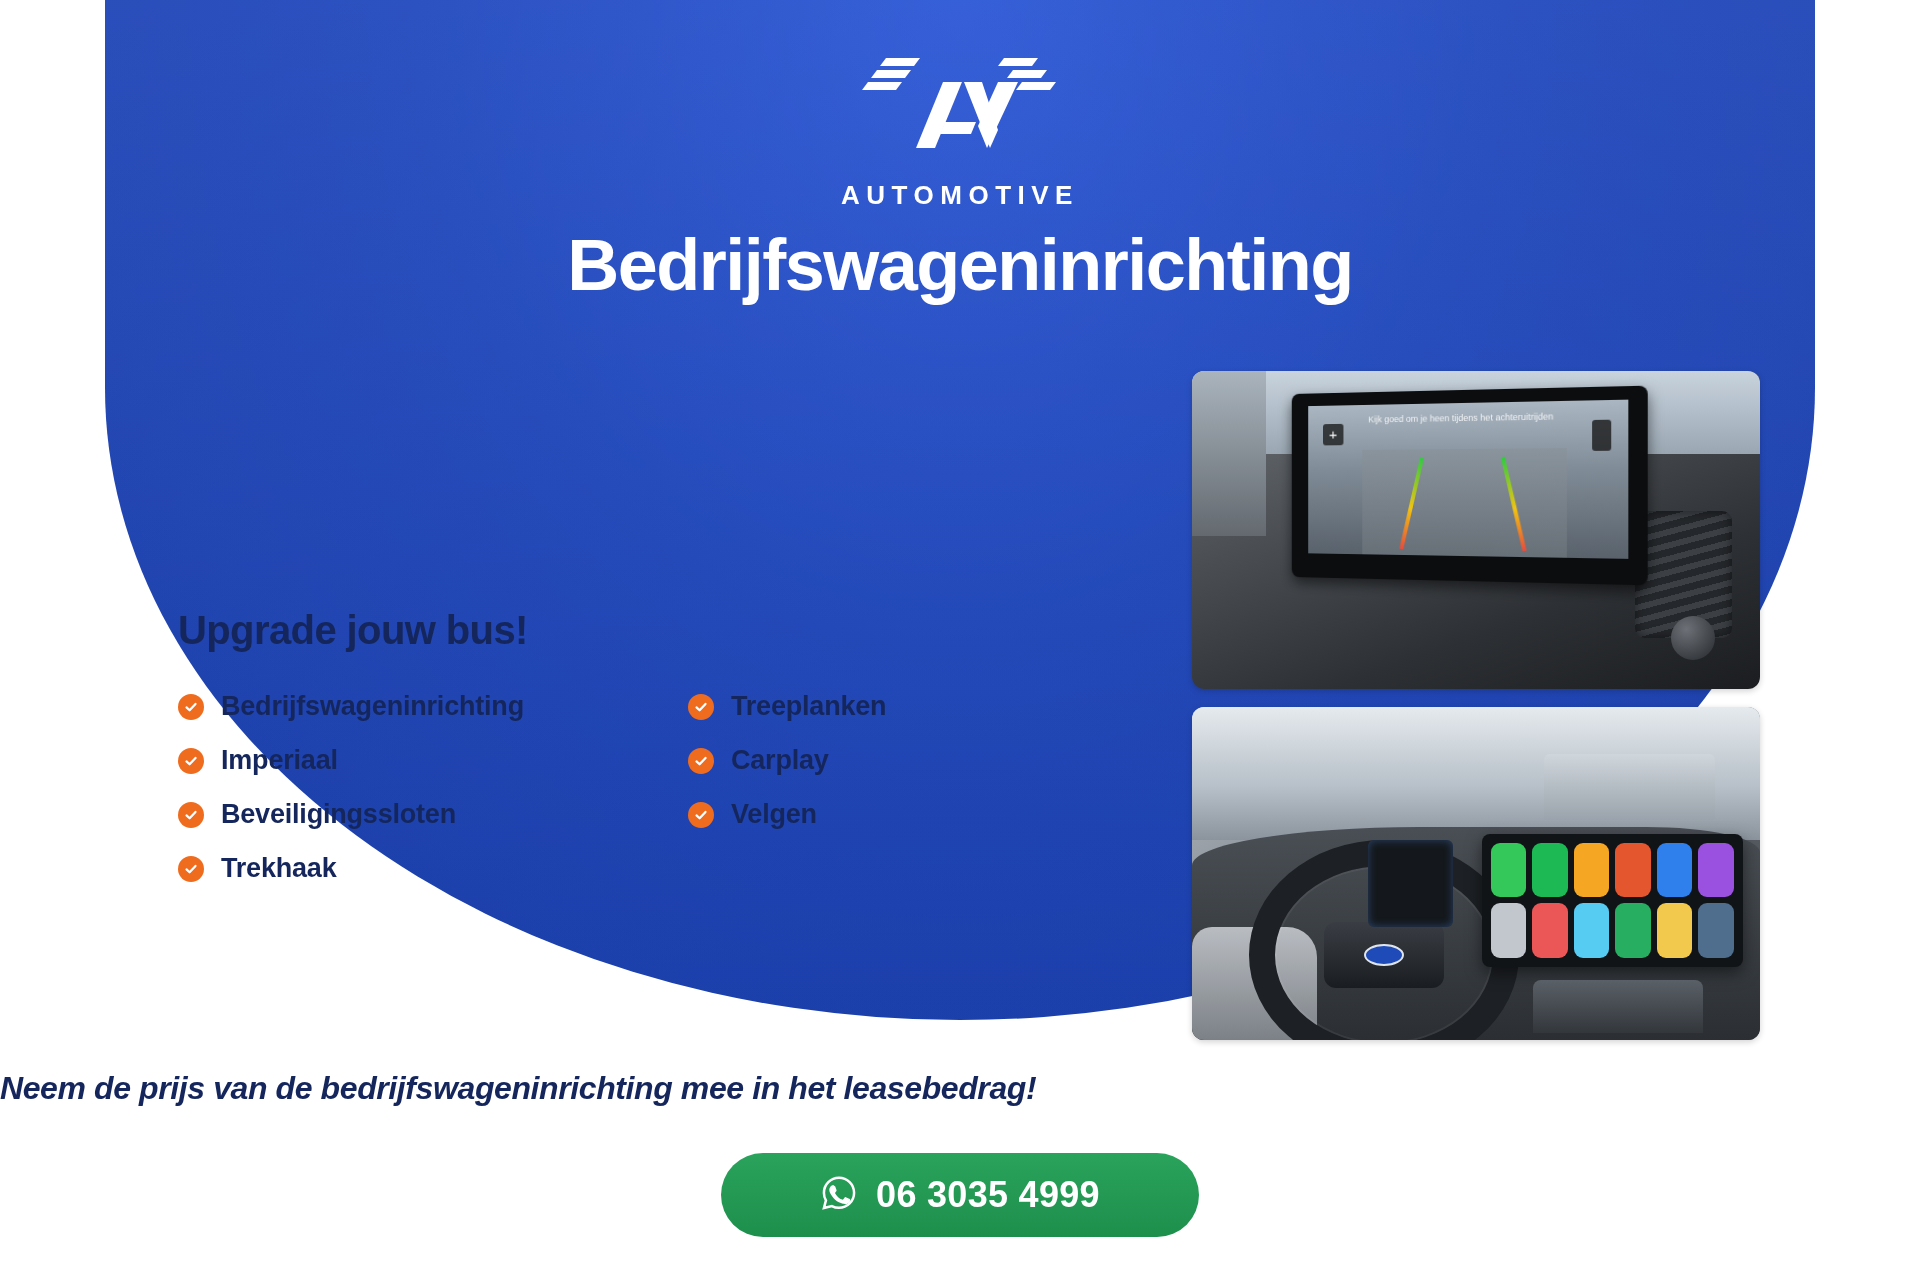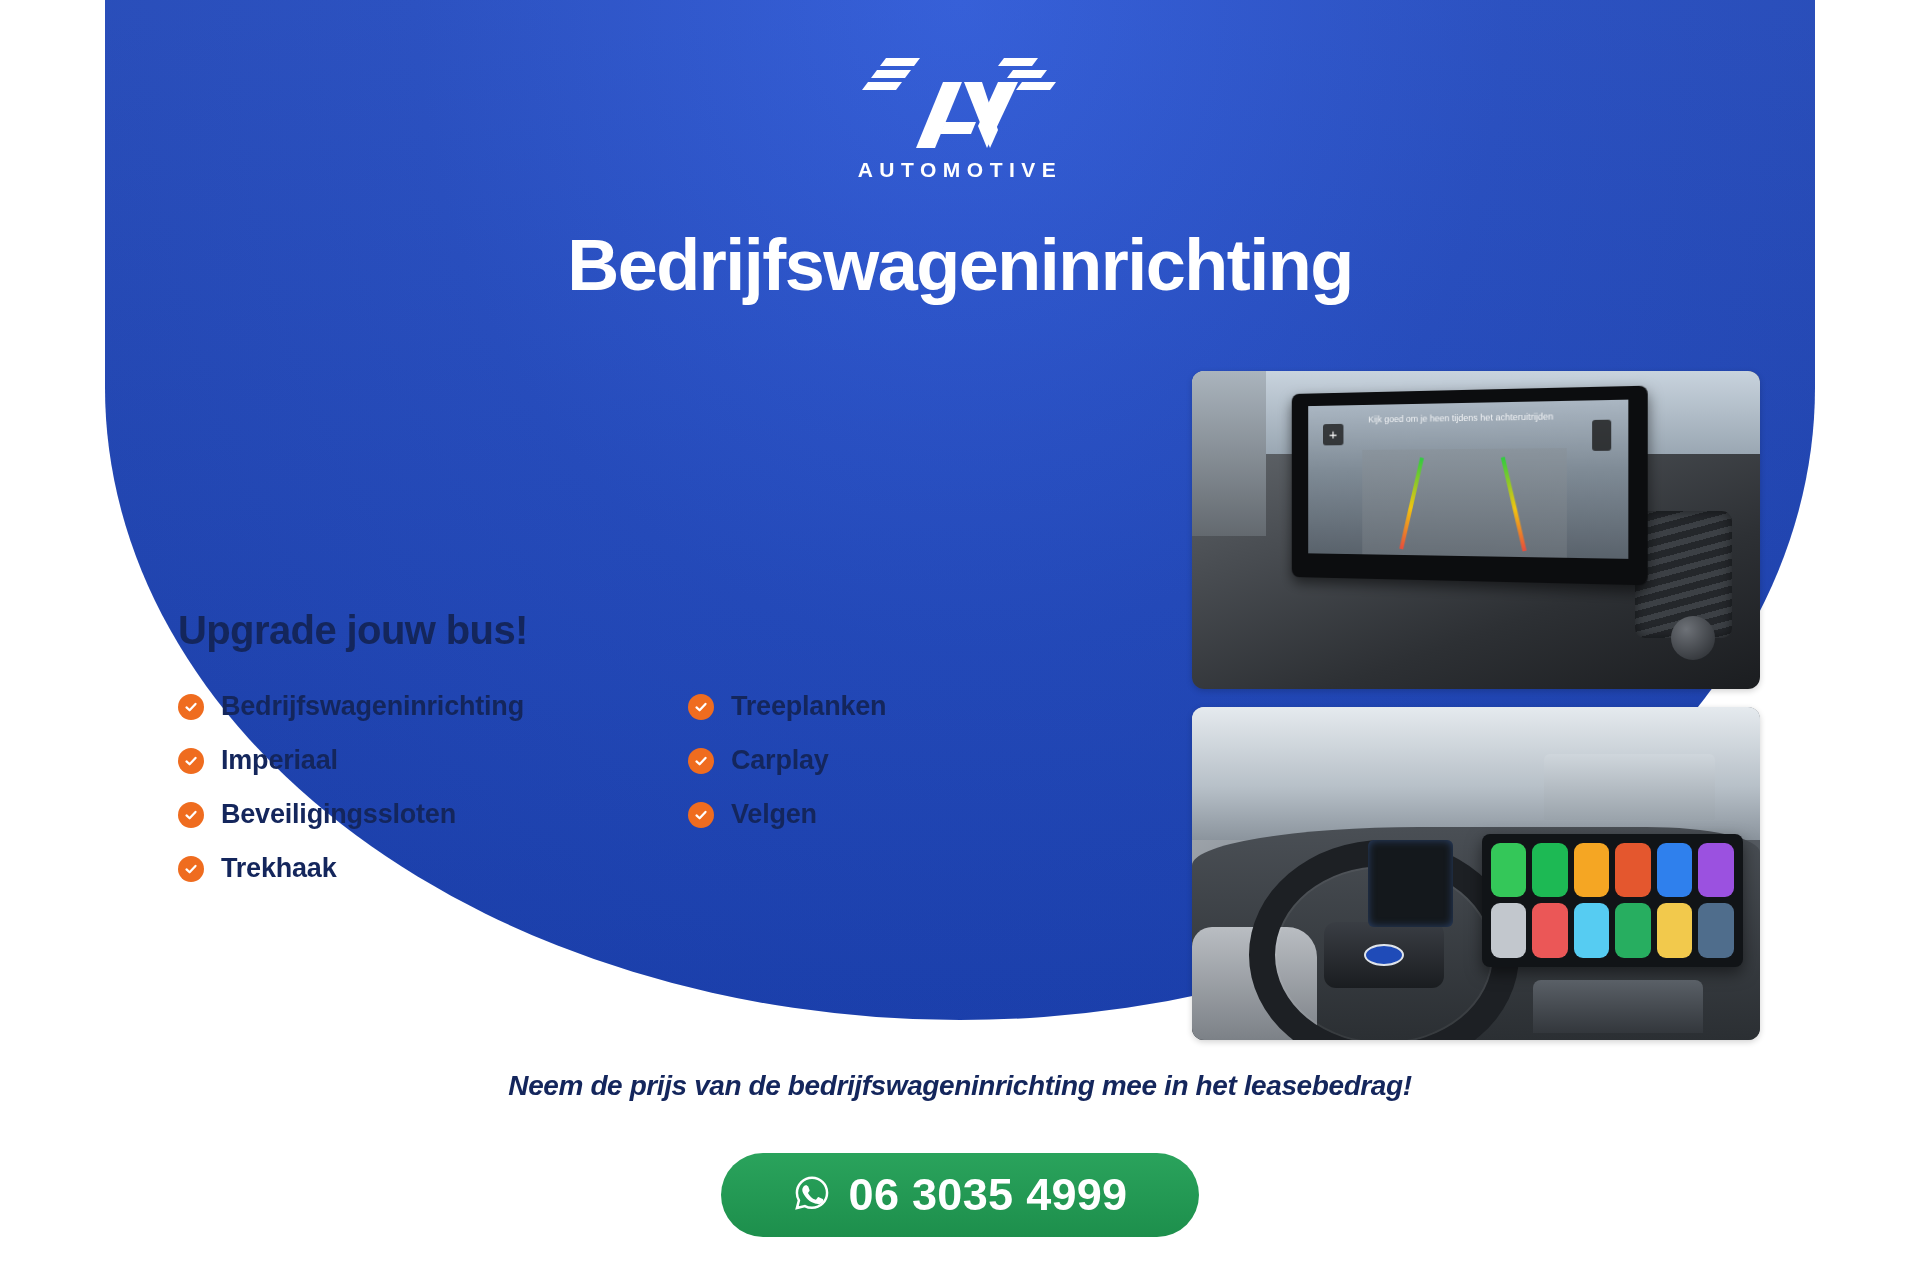--- a/index.html
+++ b/index.html
@@ -53,23 +53,23 @@
     z-index: 5;
   }
   .logo-mark {
     position: relative;
     width: 228px;
     height: 110px;
     margin: 0 auto;
   }
   .logo-mark svg { display: block; }
   .logo-word {
-    margin-top: 0;
+    margin-top: 22px;
     color: #ffffff;
-    font-size: 21px;
+    font-size: 26px;
     font-weight: bold;
     letter-spacing: 6.5px;
     font-family: "Liberation Sans", sans-serif;
   }
 
   
   .poster-title {
     position: absolute;
     top: 228px;
     left: 0;
@@ -282,23 +282,22 @@
     background: linear-gradient(180deg,#b9bdc2,#7c8187);
     border-radius: 20px 30px 0 0;
   }
 
   
   .tagline {
     position: absolute;
     top: 1070px;
     left: 0;
     width: 1920px;
-    text-align: center;
     color: #14265c;
-    font-size: 28px;
+    font-size: 32px;
     font-weight: bold;
     font-style: italic;
     letter-spacing: -0.4px;
     z-index: 6;
   }
 
   
   .cta {
     position: absolute;
     top: 1153px;
@@ -312,21 +311,21 @@
     display: flex;
     align-items: center;
     justify-content: center;
     gap: 18px;
     z-index: 8;
     cursor: pointer;
   }
   .cta .wa-icon { display: block; }
   .cta-text {
     color: #ffffff;
-    font-size: 45px;
+    font-size: 36px;
     font-weight: bold;
     letter-spacing: 0.3px;
   }
 </style>
 </head>
 <body>
 
 <div class="poster">
 
   <div class="blue-shape"></div>

